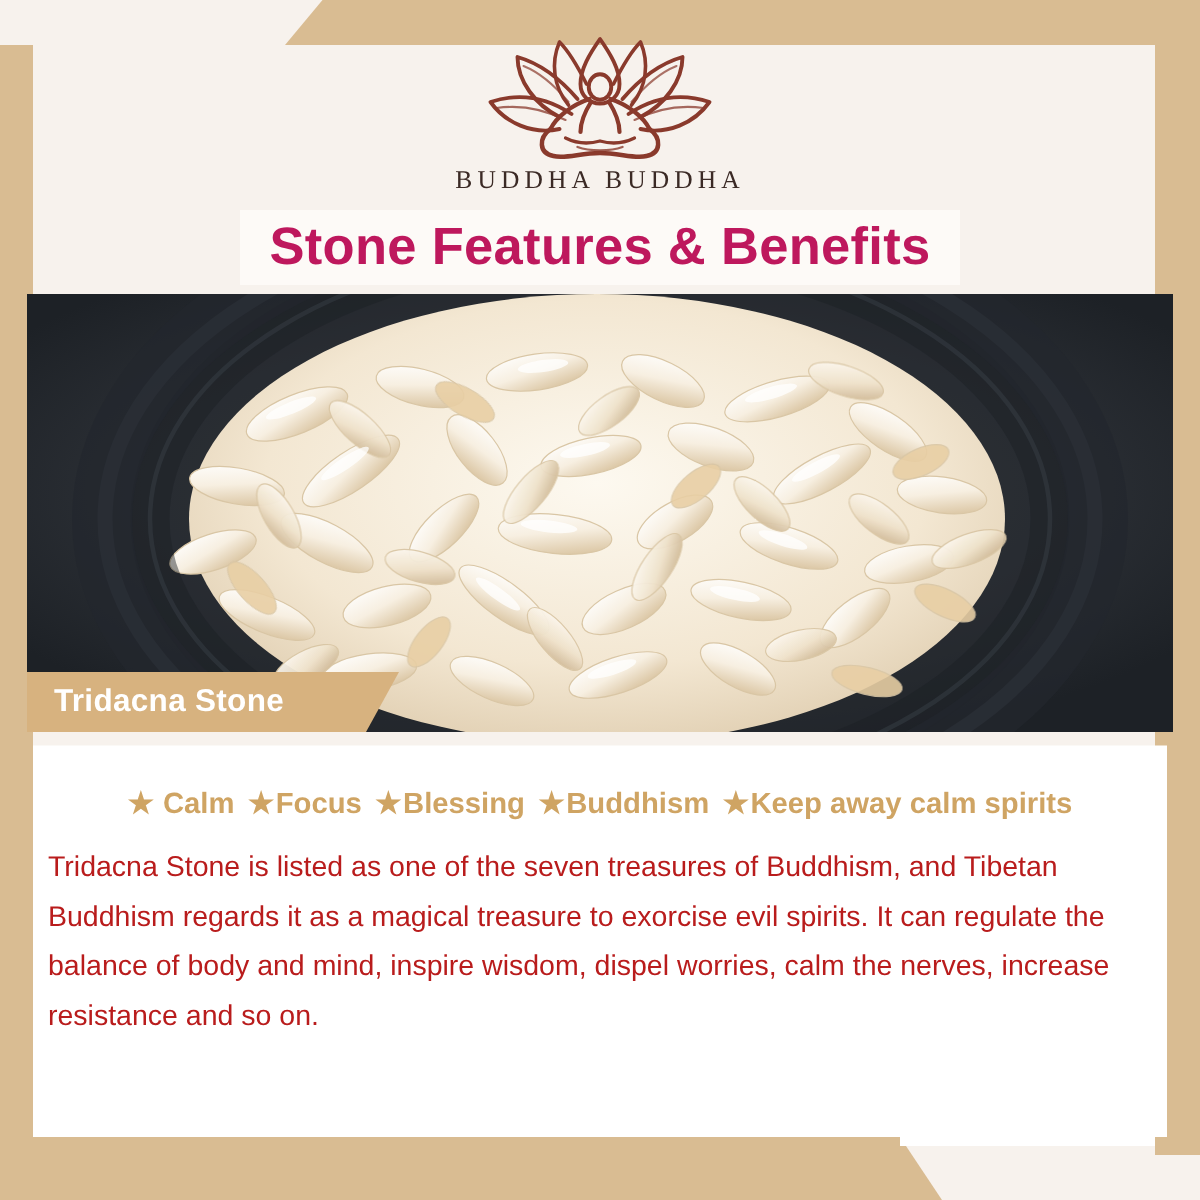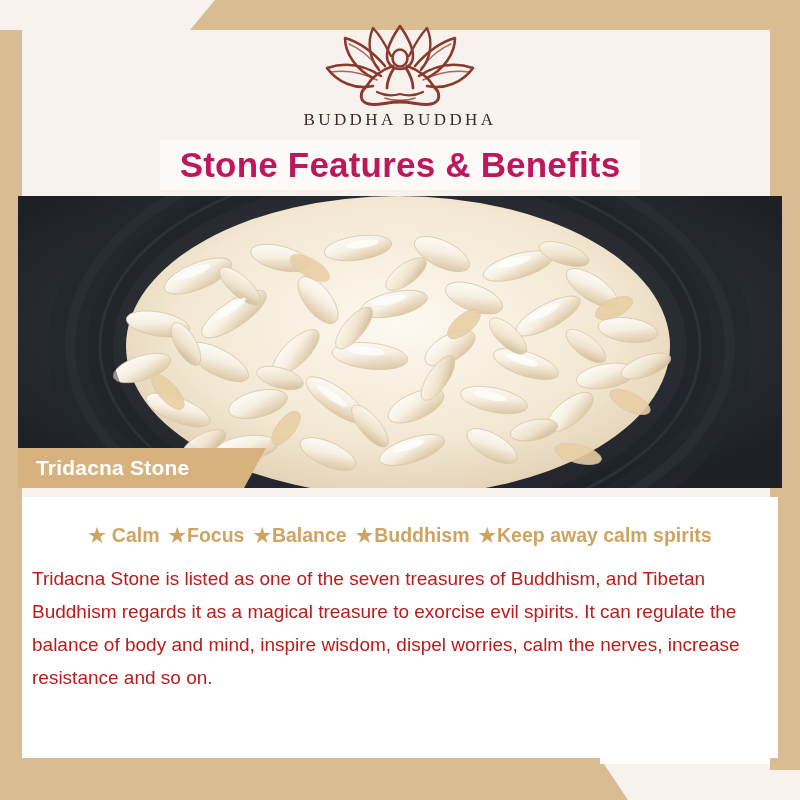--- a/index.html
+++ b/index.html
@@ -333,18 +333,18 @@
     </svg>
   </div>
 
   <div class="stone-banner"></div>
   <div class="stone-banner-text">Tridacna Stone</div>
 
   <div class="white-body"></div>
   <div class="white-pad-right"></div>
 
   <div class="features">
-    <span class="feat"><span class="star">★</span><span>Calm</span></span><span class="feat"><span class="star">★</span><span>Focus</span></span><span class="feat"><span class="star">★</span><span>Balance</span></span><span class="feat"><span class="star">★</span><span>Buddhism</span></span><span class="feat"><span class="star">★</span><span>Keep away calm spirits</span></span>
+    <span class="feat"><span class="star">★</span><span>Calm</span></span><span class="feat"><span class="star">★</span><span>Focus</span></span><span class="feat"><span class="star">★</span><span>Blessing</span></span><span class="feat"><span class="star">★</span><span>Buddhism</span></span><span class="feat"><span class="star">★</span><span>Keep away calm spirits</span></span>
   </div>
 
   <div class="desc">Tridacna Stone is listed as one of the seven treasures of Buddhism, and Tibetan Buddhism regards it as a magical treasure to exorcise evil spirits. It can regulate the balance of body and mind, inspire wisdom, dispel worries, calm the nerves, increase resistance and so on.</div>
 
 </div>
 
 </body></html>

